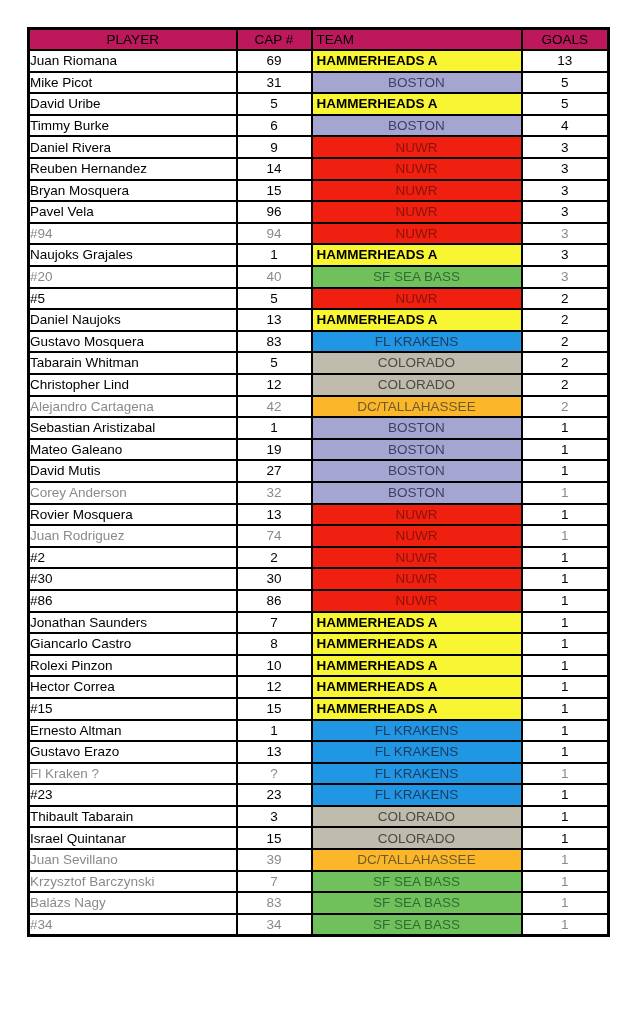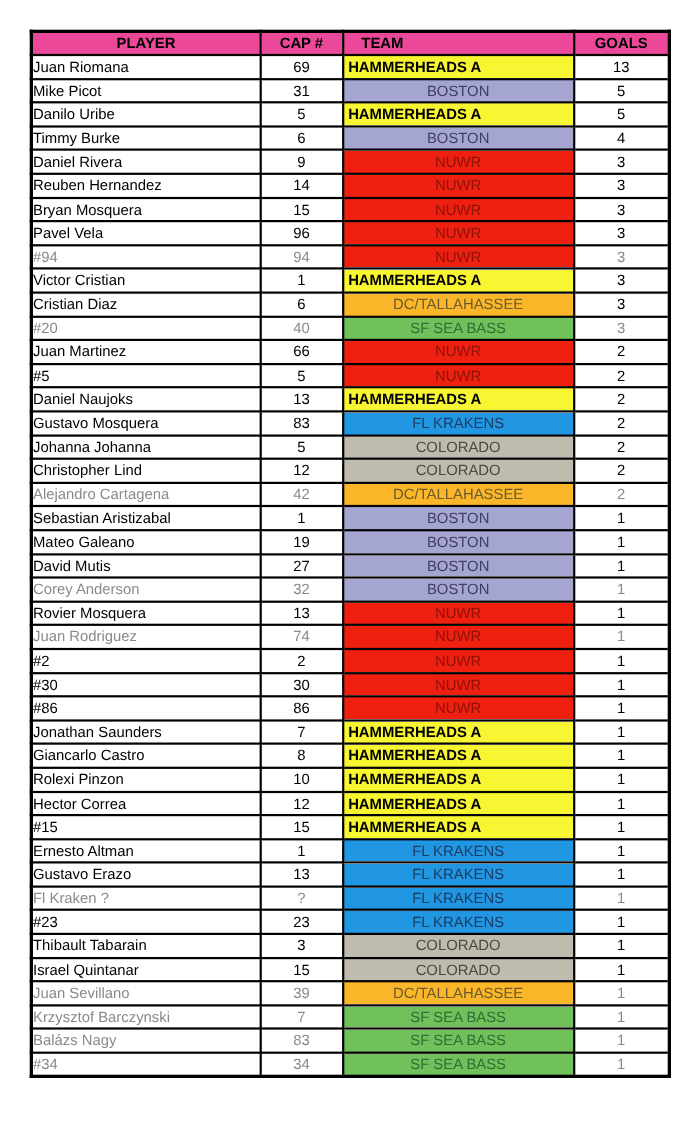--- a/index.html
+++ b/index.html
@@ -27,27 +27,27 @@
     overflow: hidden;
     white-space: nowrap;
     box-sizing: border-box;
   }
   col.c-player { width: 208px; }
   col.c-cap    { width: 75px;  }
   col.c-team   { width: 210px; }
   col.c-goals  { width: 87px;  }
 
   thead th {
-    background: #ec4899;
+    background: #be185d;
     color: #000000;
-    font-weight: bold;
+    font-weight: normal;
     font-size: 13.5px;
     text-align: center;
   }
-  thead th.h-team { text-align: left; padding-left: 16px; }
+  thead th.h-team { text-align: left; padding-left: 4px; }
 
   td.player-cell {
     text-align: left;
     padding-left: 4px;
     color: #000000;
   }
   td.cap-cell, td.goals-cell {
     text-align: center;
     color: #000000;
   }
@@ -92,21 +92,21 @@
     <td class="team-cell team-bold" style="background: rgb(248, 245, 50); color: rgb(0, 0, 0);">HAMMERHEADS A</td>
     <td class="goals-cell">13</td>
   </tr>
         <tr>
     <td class="player-cell">Mike Picot</td>
     <td class="cap-cell">31</td>
     <td class="team-cell" style="background: rgb(165, 165, 209); color: rgb(63, 63, 99);">BOSTON</td>
     <td class="goals-cell">5</td>
   </tr>
         <tr>
-    <td class="player-cell">Danilo Uribe</td>
+    <td class="player-cell">David Uribe</td>
     <td class="cap-cell">5</td>
     <td class="team-cell team-bold" style="background: rgb(248, 245, 50); color: rgb(0, 0, 0);">HAMMERHEADS A</td>
     <td class="goals-cell">5</td>
   </tr>
         <tr>
     <td class="player-cell">Timmy Burke</td>
     <td class="cap-cell">6</td>
     <td class="team-cell" style="background: rgb(165, 165, 209); color: rgb(63, 63, 99);">BOSTON</td>
     <td class="goals-cell">4</td>
   </tr>
@@ -134,63 +134,51 @@
     <td class="team-cell" style="background: rgb(240, 32, 17); color: rgb(139, 18, 8);">NUWR</td>
     <td class="goals-cell">3</td>
   </tr>
         <tr class="muted">
     <td class="player-cell">#94</td>
     <td class="cap-cell">94</td>
     <td class="team-cell" style="background: rgb(240, 32, 17); color: rgb(139, 18, 8);">NUWR</td>
     <td class="goals-cell">3</td>
   </tr>
         <tr>
-    <td class="player-cell">Victor Cristian</td>
+    <td class="player-cell">Naujoks Grajales</td>
     <td class="cap-cell">1</td>
     <td class="team-cell team-bold" style="background: rgb(248, 245, 50); color: rgb(0, 0, 0);">HAMMERHEADS A</td>
-    <td class="goals-cell">3</td>
-  </tr>
-        <tr>
-    <td class="player-cell">Cristian Diaz</td>
-    <td class="cap-cell">6</td>
-    <td class="team-cell" style="background: rgb(252, 182, 41); color: rgb(106, 92, 46);">DC/TALLAHASSEE</td>
     <td class="goals-cell">3</td>
   </tr>
         <tr class="muted">
     <td class="player-cell">#20</td>
     <td class="cap-cell">40</td>
     <td class="team-cell" style="background: rgb(112, 193, 91); color: rgb(47, 109, 51);">SF SEA BASS</td>
     <td class="goals-cell">3</td>
   </tr>
         <tr>
-    <td class="player-cell">Juan Martinez</td>
-    <td class="cap-cell">66</td>
-    <td class="team-cell" style="background: rgb(240, 32, 17); color: rgb(139, 18, 8);">NUWR</td>
-    <td class="goals-cell">2</td>
-  </tr>
-        <tr>
     <td class="player-cell">#5</td>
     <td class="cap-cell">5</td>
     <td class="team-cell" style="background: rgb(240, 32, 17); color: rgb(139, 18, 8);">NUWR</td>
     <td class="goals-cell">2</td>
   </tr>
         <tr>
     <td class="player-cell">Daniel Naujoks</td>
     <td class="cap-cell">13</td>
     <td class="team-cell team-bold" style="background: rgb(248, 245, 50); color: rgb(0, 0, 0);">HAMMERHEADS A</td>
     <td class="goals-cell">2</td>
   </tr>
         <tr>
     <td class="player-cell">Gustavo Mosquera</td>
     <td class="cap-cell">83</td>
     <td class="team-cell" style="background: rgb(33, 150, 227); color: rgb(29, 58, 95);">FL KRAKENS</td>
     <td class="goals-cell">2</td>
   </tr>
         <tr>
-    <td class="player-cell">Johanna Johanna</td>
+    <td class="player-cell">Tabarain Whitman</td>
     <td class="cap-cell">5</td>
     <td class="team-cell" style="background: rgb(191, 188, 173); color: rgb(76, 74, 63);">COLORADO</td>
     <td class="goals-cell">2</td>
   </tr>
         <tr>
     <td class="player-cell">Christopher Lind</td>
     <td class="cap-cell">12</td>
     <td class="team-cell" style="background: rgb(191, 188, 173); color: rgb(76, 74, 63);">COLORADO</td>
     <td class="goals-cell">2</td>
   </tr>

